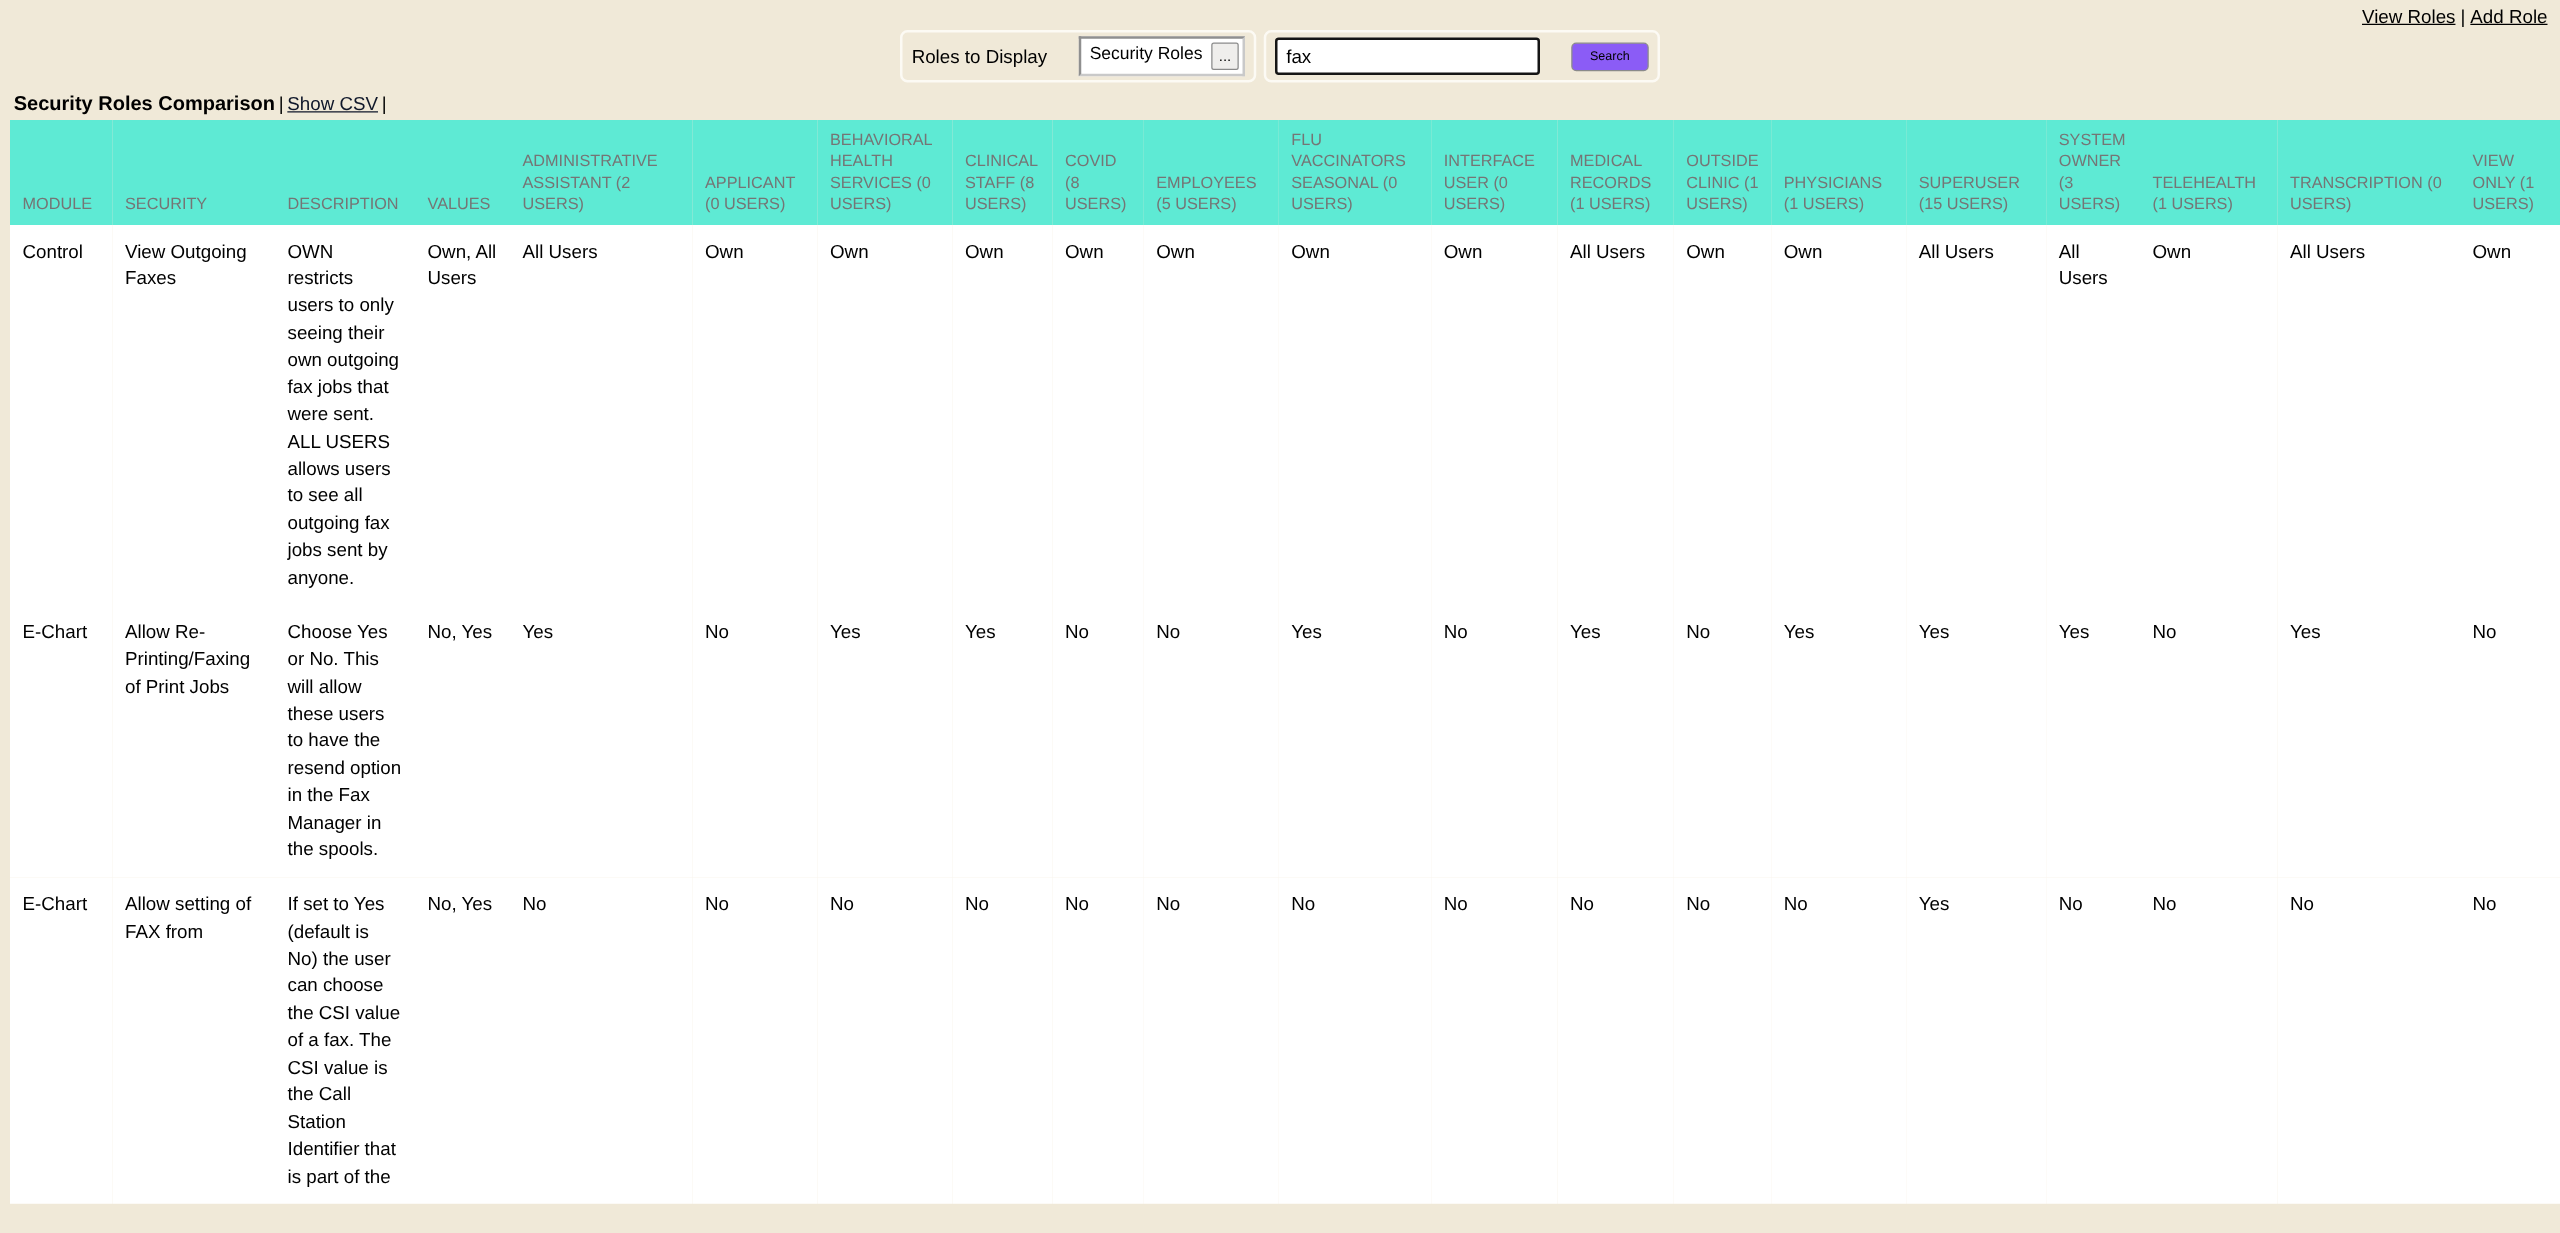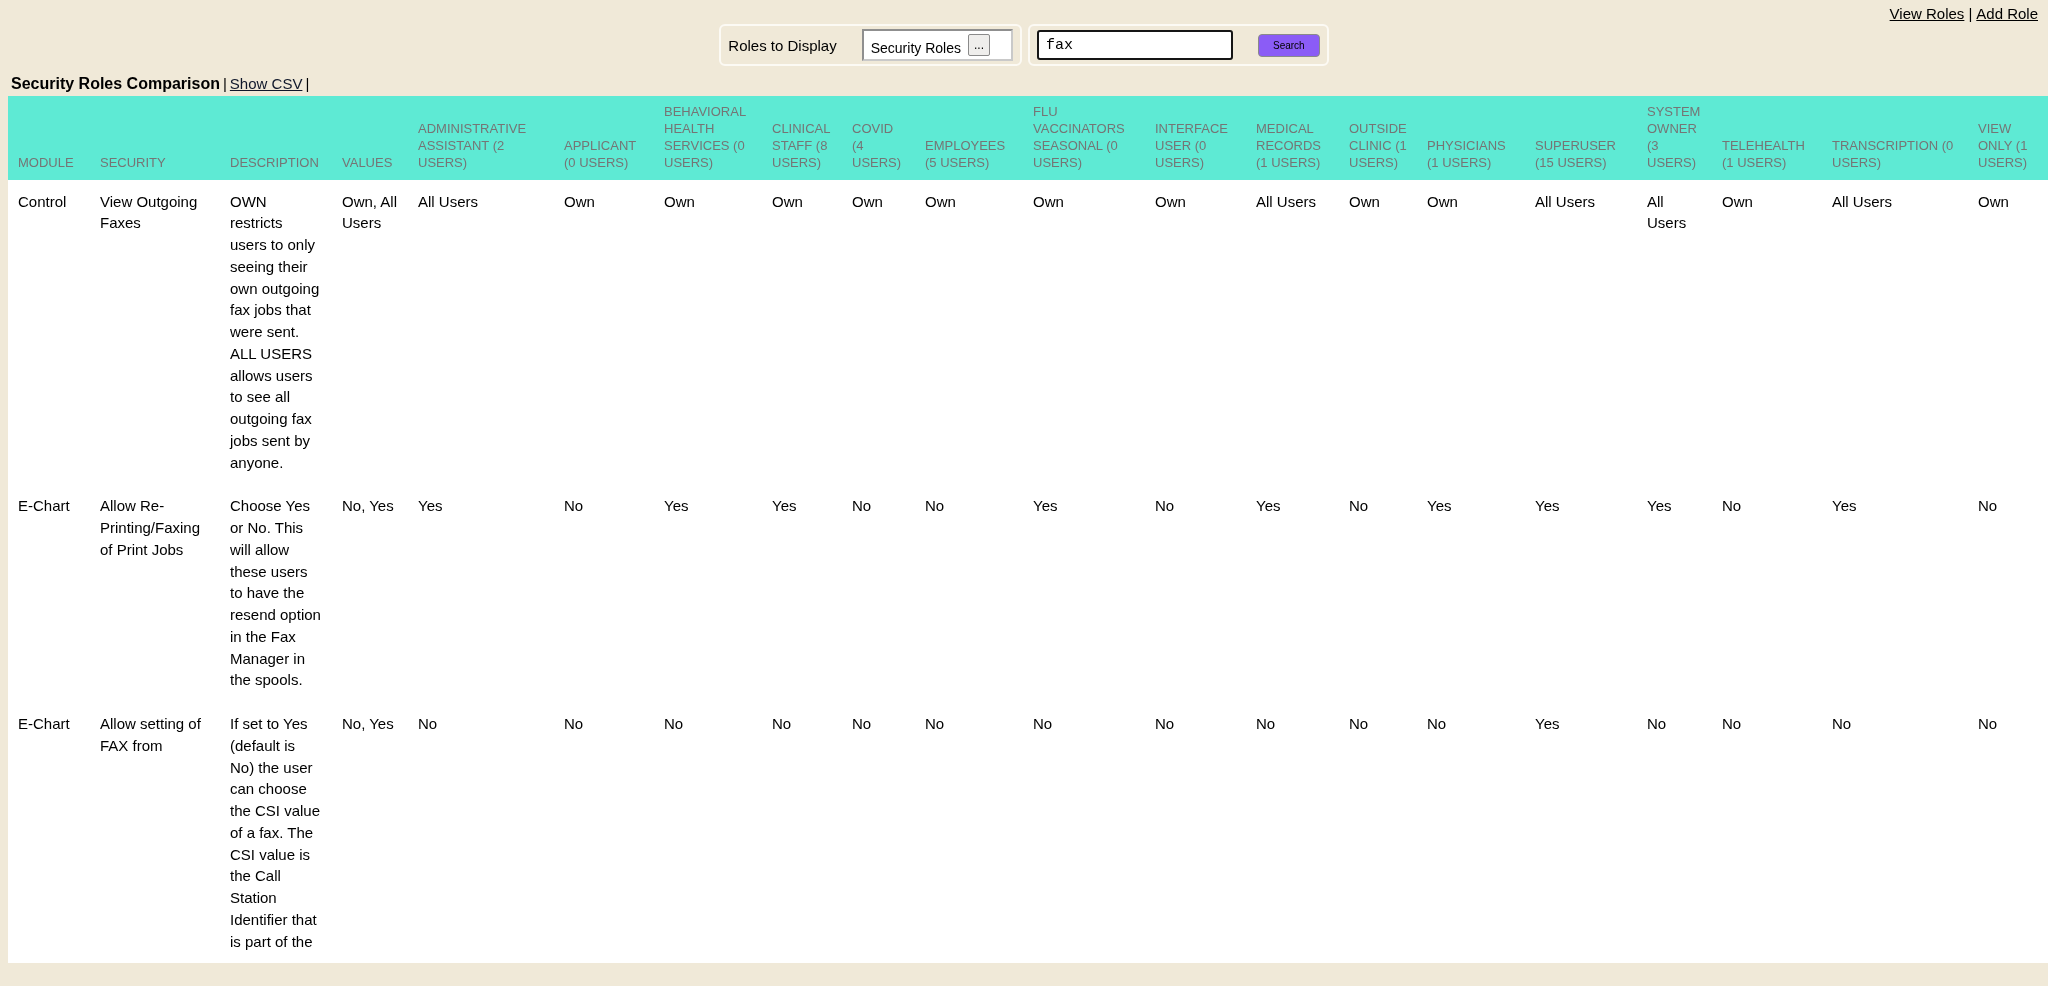--- a/index.html
+++ b/index.html
@@ -23,34 +23,34 @@
     display:flex; justify-content:center; align-items:stretch;
     gap:6px; padding-top:24px;
   }
   .tb-group {
     display:flex; align-items:center; gap:25px;
     border:2px solid #fcfaf4; border-radius:6px;
     padding:3px 7px; background:transparent;
   }
   .tb-label { font-size:15px; }
   .roles-select {
-    display:flex; align-items:flex-end; gap:7px;
+    display:flex; align-items:flex-start; gap:7px;
     background:#fff;
     border:2px solid; border-color:#8f8f8f #c9c9c9 #c9c9c9 #8f8f8f;
-    padding:3px 21px 3px 7px; font-size:14px; cursor:pointer;
+    padding:3px 3px 3px 7px; font-size:14px; cursor:pointer;
   }
   .dots-button {
     font-family:inherit; font-size:12px; line-height:1;
     padding:4px 5px; border:1px solid #8a8a8a; border-radius:2px;
     background:#efeeec; cursor:pointer;
   }
   .search-input {
-    width:196px; height:30px;
+    width:212px; height:30px;
     border:2px solid #151515; border-radius:3px;
-    font-family:Liberation Mono, monospace; font-size:15px; padding:2px 7px;
+    font-family:Liberation Sans, sans-serif; font-size:15px; padding:2px 7px;
     background:#fff; outline:none;
   }
   .search-button {
     font-family:inherit; font-size:10px;
     padding:5px 14px; border:1px solid #8a8a8a; border-radius:4px;
     background:#8b5cf6; cursor:pointer;
   }
 
   
   .heading {
@@ -128,21 +128,21 @@
     <thead>
       <tr id="header-row">
           <th>MODULE</th>
           <th>SECURITY</th>
           <th>DESCRIPTION</th>
           <th>VALUES</th>
           <th>ADMINISTRATIVE ASSISTANT (2 USERS)</th>
           <th>APPLICANT (0 USERS)</th>
           <th>BEHAVIORAL HEALTH SERVICES (0 USERS)</th>
           <th>CLINICAL STAFF (8 USERS)</th>
-          <th>COVID (4 USERS)</th>
+          <th>COVID (8 USERS)</th>
           <th>EMPLOYEES (5 USERS)</th>
           <th>FLU VACCINATORS SEASONAL (0 USERS)</th>
           <th>INTERFACE USER (0 USERS)</th>
           <th>MEDICAL RECORDS (1 USERS)</th>
           <th>OUTSIDE CLINIC (1 USERS)</th>
           <th>PHYSICIANS (1 USERS)</th>
           <th>SUPERUSER (15 USERS)</th>
           <th>SYSTEM OWNER (3 USERS)</th>
           <th>TELEHEALTH (1 USERS)</th>
           <th>TRANSCRIPTION (0 USERS)</th>

